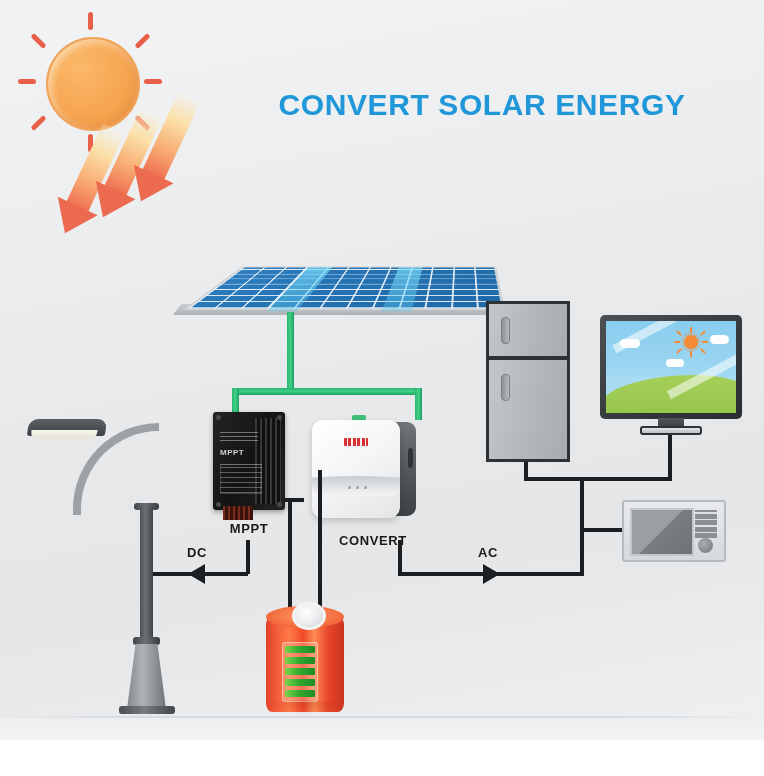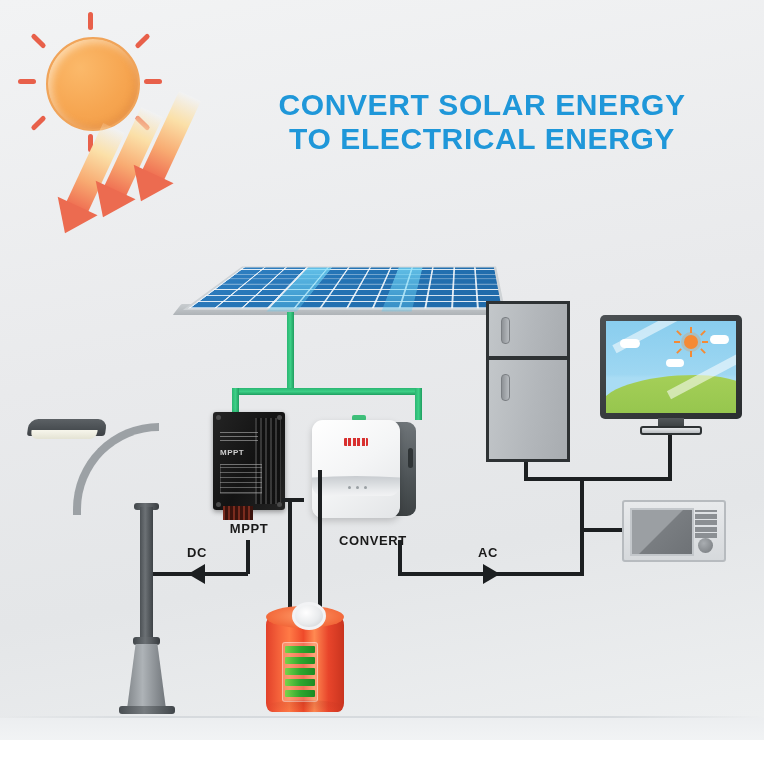--- a/index.html
+++ b/index.html
@@ -371,21 +371,20 @@
 </head>
 <body>
 
 <div id="stage">
 
   <div id="floor"></div>
   <div id="floor-line"></div>
 
   <div id="title">
     <span>CONVERT SOLAR ENERGY</span>
-    <span class="l2">TO ELECTRICAL ENERGY</span>
   </div>
 
   <div id="sun-wrap">
     <div id="sun-disc"></div>
     <div class="ray" style="left:74px; top:2px; width:5px; height:18px;"></div>
     <div class="ray" style="left:74px; top:124px; width:5px; height:18px;"></div>
     <div class="ray" style="left:4px; top:69px; width:18px; height:5px;"></div>
     <div class="ray" style="left:130px; top:69px; width:18px; height:5px;"></div>
     <div class="ray" style="left:22px; top:22px; width:5px; height:18px; transform:rotate(-45deg);"></div>
     <div class="ray" style="left:126px; top:22px; width:5px; height:18px; transform:rotate(45deg);"></div>

